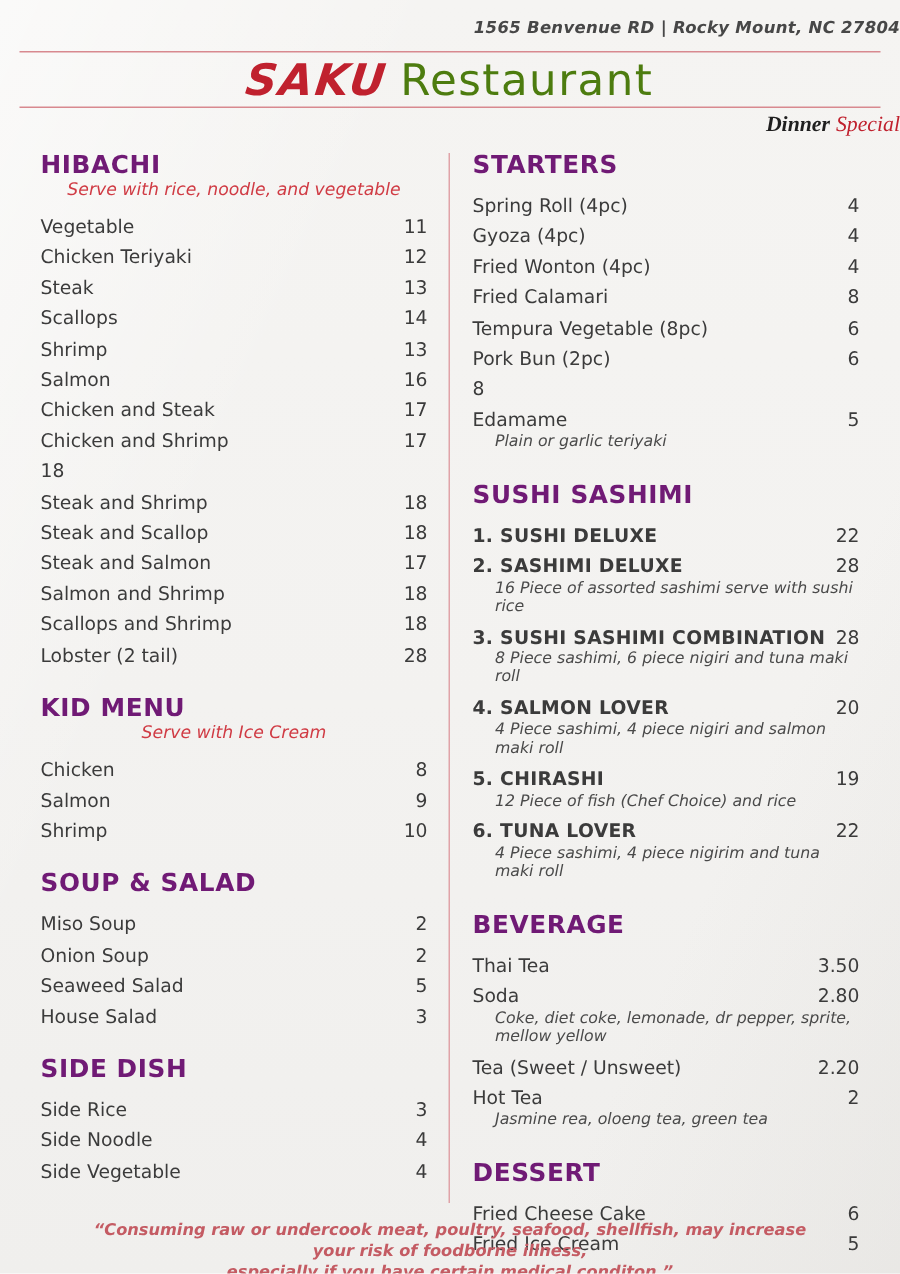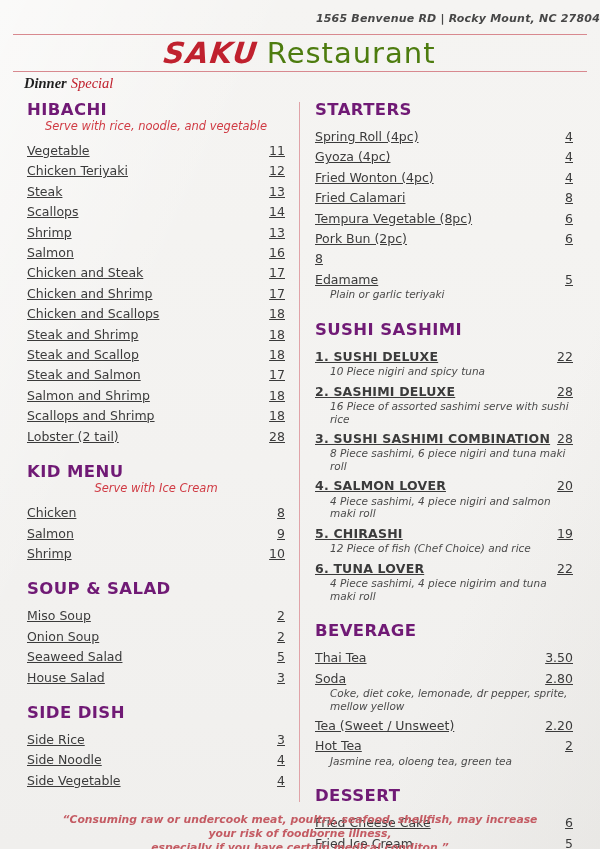--- a/index.html
+++ b/index.html
@@ -27,21 +27,21 @@
     text-align:center;line-height:34px;margin-top:1px;
     font-size:29px;letter-spacing:.3px;
   }
   .brand{
     color:#c0212e;font-weight:800;font-style:italic;
     display:inline-block;transform:skewX(-7deg);
     letter-spacing:1.5px;margin-right:8px;
   }
   .brand-suffix{color:#4d7c0f;font-weight:500;letter-spacing:1px;}
   .subtitle{
-    text-align:left;margin-top:3px;
+    text-align:right;margin-top:3px;
     font-family:"Liberation Serif","DejaVu Serif",serif;
     font-style:italic;font-size:14.5px;padding-left:24px;
   }
   .subtitle .bold{font-weight:700;color:#1f1f1f;margin-right:4px;}
   .subtitle .accent{color:#c0212e;}
 
   
   .menu{
     position:absolute;top:100px;left:0;right:0;bottom:42px;
     display:flex;padding:0 27px;
@@ -53,21 +53,21 @@
 
   .menu-section{margin-bottom:15px;}
   .section-title{
     margin:0;color:#701a75;font-size:16.5px;font-weight:800;
     letter-spacing:.4px;line-height:19px;
   }
   .section-note{
     color:#d03b44;font-style:italic;font-size:11.5px;line-height:14px;text-align:center;
   }
   .items{margin-top:8px;display:flex;flex-direction:column;}
-  .item-row{display:flex;justify-content:space-between;align-items:flex-end;line-height:20.4px;text-decoration:underline;}
+  .item-row{display:flex;justify-content:space-between;align-items:flex-end;line-height:20.4px;}
   .item-label{font-size:12.5px;}
   .item-label.bold{font-weight:700;letter-spacing:.2px;}
   .item-price{font-size:12.5px;}
   .item-note{
     font-size:10.5px;font-style:italic;color:#4a4a4a;
     padding-left:15px;line-height:12.5px;margin:-2px 0 4px;
     max-width:250px;
   }
 
   
@@ -160,21 +160,20 @@
   <div class="item">
     <div class="item-row">
       <span class="item-label">Chicken and Shrimp</span>
       <span class="item-price">17</span>
     </div>
 
   </div>
 
   <div class="item">
     <div class="item-row">
-      <span class="item-label">Chicken and Scallops</span>
       <span class="item-price">18</span>
     </div>
 
   </div>
 
   <div class="item">
     <div class="item-row">
       <span class="item-label">Steak and Shrimp</span>
       <span class="item-price">18</span>
     </div>
@@ -394,21 +393,20 @@
 
   <section class="menu-section">
     <h2 class="section-title">SUSHI SASHIMI</h2>
 
     <div class="items">
   <div class="item">
     <div class="item-row">
       <span class="item-label bold">1. SUSHI DELUXE</span>
       <span class="item-price">22</span>
     </div>
-    <div class="item-note">10 Piece nigiri and spicy tuna</div>
   </div>
 
   <div class="item">
     <div class="item-row">
       <span class="item-label bold">2. SASHIMI DELUXE</span>
       <span class="item-price">28</span>
     </div>
     <div class="item-note">16 Piece of assorted sashimi serve with sushi rice</div>
   </div>
 

